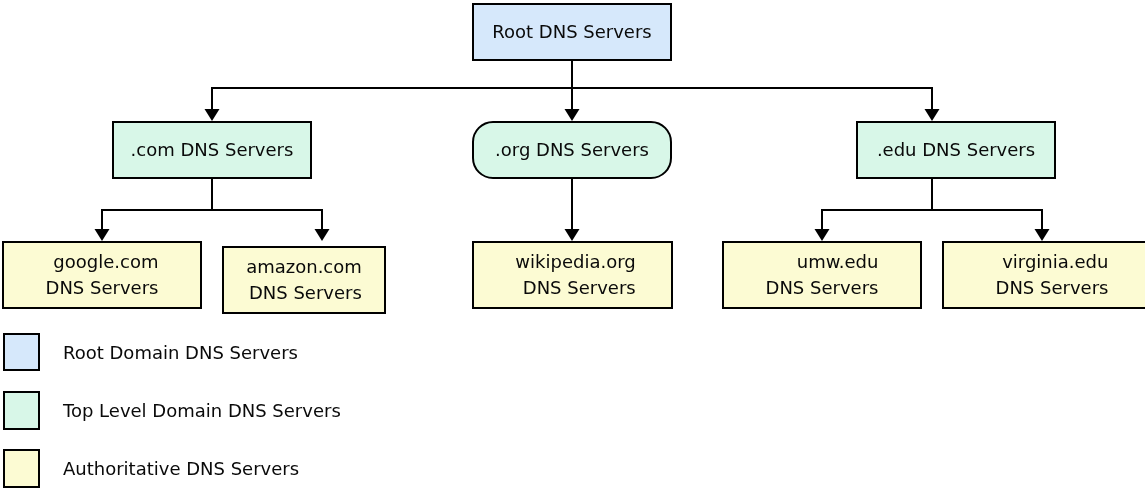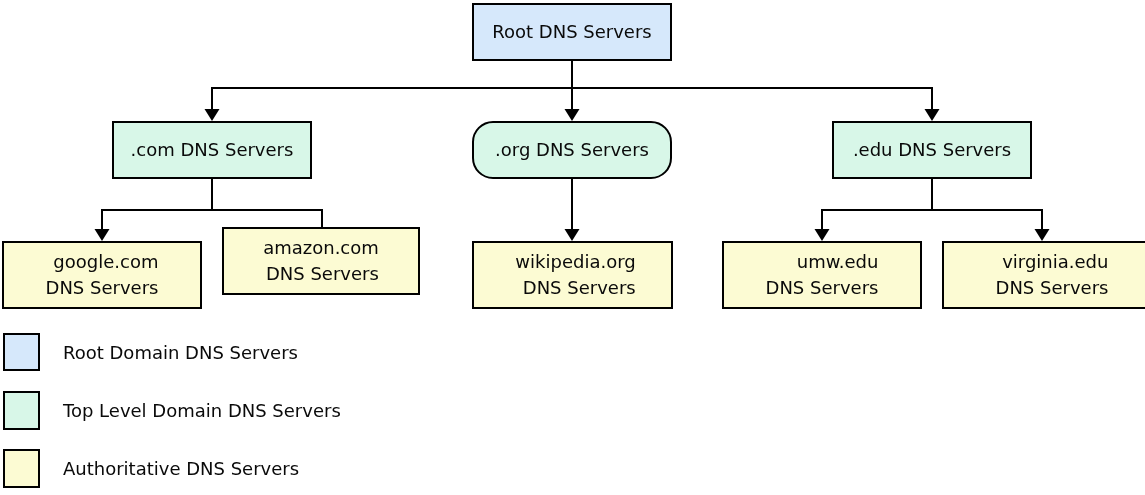--- a/index.html
+++ b/index.html
@@ -27,21 +27,21 @@
     text-align: right;
     font-size: 18px;
     line-height: 1.45;
     white-space: pre-line;
   }
   .node-root      { left: 472px; top: 3px;   width: 200px; height: 58px; }
   .node-tld-com   { left: 112px; top: 121px; width: 200px; height: 58px; }
   .node-tld-org   { left: 472px; top: 121px; width: 200px; height: 58px; }
   .node-tld-edu   { left: 832px; top: 121px; width: 200px; height: 58px; }
   .node-auth-google    { left: 2px;   top: 241px; width: 200px; height: 68px; }
-  .node-auth-amazon    { left: 222px; top: 227px; width: 198px; height: 68px; }
+  .node-auth-amazon    { left: 222px; top: 246px; width: 164px; height: 68px; }
   .node-auth-wikipedia { left: 472px; top: 241px; width: 201px; height: 68px; padding-left: 6px; }
   .node-auth-umw       { left: 722px; top: 241px; width: 200px; height: 68px; }
   .node-auth-virginia  { left: 942px; top: 241px; width: 220px; height: 68px; }
 
   .legend-row {
     position: absolute;
     left: 3px;
     display: flex;
     align-items: center;
   }
@@ -95,21 +95,21 @@
       <polygon points="564.5,229 579.5,229 572,241"></polygon>
       <polygon points="814.5,229 829.5,229 822,241"></polygon>
       <polygon points="1034.5,229 1049.5,229 1042,241"></polygon>
     </g>
   </svg>
 
   <div class="node node-root" style="background-color: rgb(214, 232, 251);">Root DNS Servers</div>
 
   <div class="node node-tld-com" style="background-color: rgb(216, 247, 232);">.com DNS Servers</div>
   <div class="node node-tld-org" style="background-color: rgb(216, 247, 232); border-radius: 21px;">.org DNS Servers</div>
-  <div class="node node-tld-edu" style="background-color: rgb(216, 247, 232);">.edu DNS Servers</div>
+  <div class="node node-tld-edu" style="background-color: rgb(216, 247, 232); margin-left: 24px;">.edu DNS Servers</div>
 
   <div class="node node-auth-google" style="background-color: rgb(252, 251, 211);">google.com
 DNS Servers</div>
   <div class="node node-auth-amazon" style="background-color: rgb(252, 251, 211);">amazon.com
 DNS Servers</div>
   <div class="node node-auth-wikipedia" style="background-color: rgb(252, 251, 211);">wikipedia.org
 DNS Servers</div>
   <div class="node node-auth-umw" style="background-color: rgb(252, 251, 211);">umw.edu
 DNS Servers</div>
   <div class="node node-auth-virginia" style="background-color: rgb(252, 251, 211);">virginia.edu

